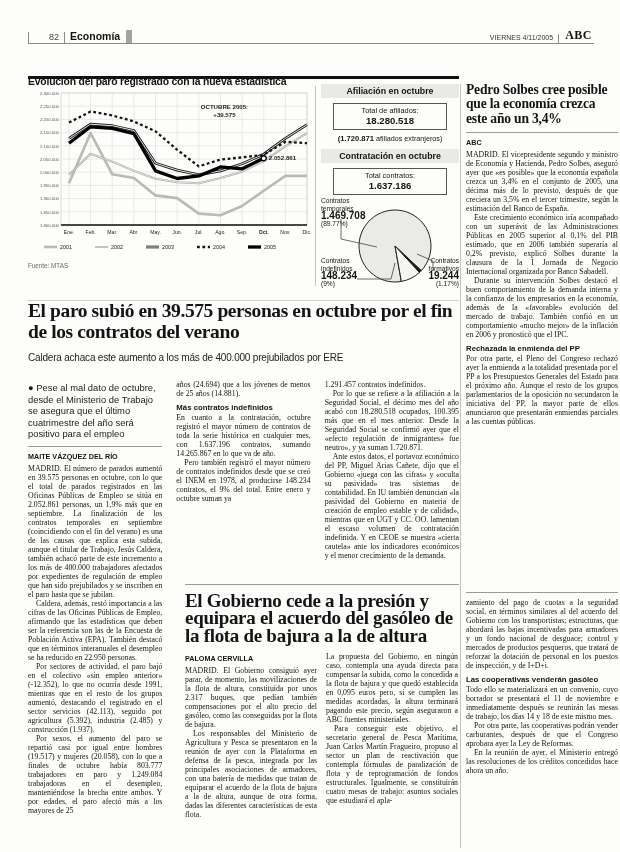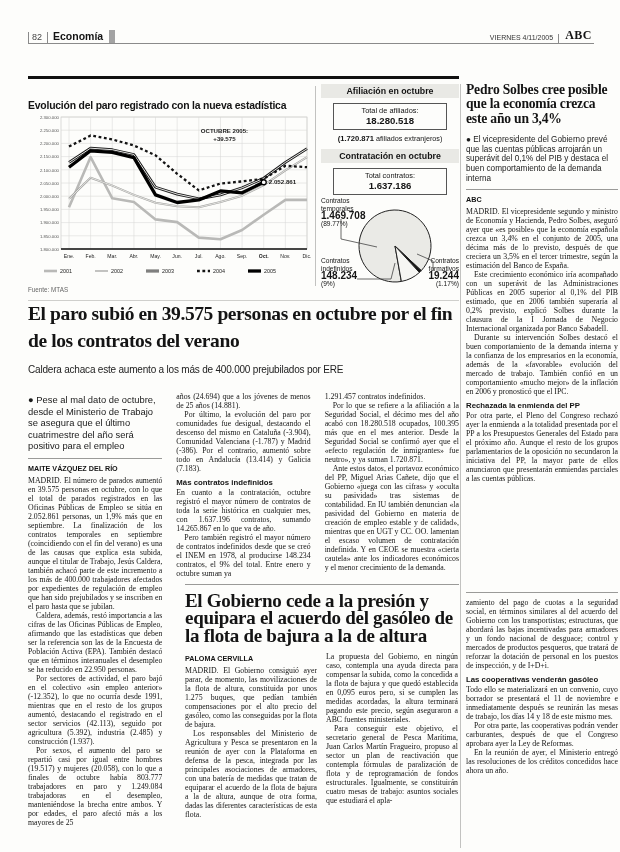--- a/index.html
+++ b/index.html
@@ -5,29 +5,29 @@
   html,body{margin:0;padding:0;background:#e8e8e6;}
   .page{position:relative;width:620px;height:852px;background:#fdfdfb;margin:0 auto;
         font-family:"Liberation Serif",serif;color:#141414;overflow:hidden;}
   .sans{font-family:"Liberation Sans",sans-serif;}
 
   
   .folio{position:absolute;left:28px;right:26px;top:28px;height:15px;
          border-bottom:1px solid #8a8a8a;display:flex;align-items:flex-end;justify-content:space-between;
          font-family:"Liberation Sans",sans-serif;}
   .folio .grp{display:flex;align-items:flex-end;}
-  .folio .pgnum{font-size:9px;color:#444;padding:0 5px 1px 3px;border-left:1px solid #8a8a8a;border-right:1px solid #8a8a8a;text-align:right;}
+  .folio .pgnum{font-size:9px;color:#444;padding:0 5px 1px 20px;border-left:1px solid #8a8a8a;border-right:1px solid #8a8a8a;text-align:right;}
   .folio .section{font-size:10.5px;font-weight:bold;padding:0 6px 1px 5px;border-right:6px solid #a3a3a3;}
   .folio .date{font-size:7px;color:#333;padding:0 5px 2px 0;border-right:1px solid #8a8a8a;}
   .folio .brand{font-family:"Liberation Serif",serif;font-size:12px;font-weight:bold;padding:0 2px 0 6px;letter-spacing:.5px;}
 
   
   .infographic{position:absolute;left:28px;top:76px;width:431px;height:224px;border-bottom:1px solid #cfcfcc;}
   .infographic .topbar{height:3px;background:#111;}
-  .chartblock{position:absolute;left:0;top:24px;width:283px;}
+  .chartblock{position:absolute;left:0;top:0;width:283px;}
   .chart-title{font-family:"Liberation Sans",sans-serif;font-weight:bold;font-size:10.4px;letter-spacing:-.2px;}
   .chart-source{font-family:"Liberation Sans",sans-serif;font-size:6.3px;color:#666;margin-top:1px;}
   .vdiv-info{position:absolute;left:287px;top:10px;height:200px;width:1px;background:#c2c2c0;}
   .stats{position:absolute;left:293px;top:8px;width:138px;font-family:"Liberation Sans",sans-serif;}
   .stat-h{background:#e9e9e5;font-weight:bold;font-size:8.8px;text-align:center;padding:2px 4px;margin-bottom:5px;}
   .stat-box{width:108px;margin:0 auto 4px auto;border:1px solid #555;text-align:center;padding:2px 2px 3px 2px;}
   .stat-box .lbl{font-size:7.4px;}
   .stat-box .val{font-size:9.6px;font-weight:bold;}
   .stat-note{font-size:7.2px;text-align:center;margin:1px 0 6px 0;}
   .stat-note b{font-size:7.6px;margin-top:32px;}
@@ -47,21 +47,21 @@
   .byline{font-family:"Liberation Sans",sans-serif;font-weight:bold;font-size:7.2px;margin:2px 0 3px 0;}
   .body{font-size:7.8px;line-height:9px;text-align:justify;}
   .body p{margin:0;}
   .body p + p{text-indent:8px;}
   .subhead{font-family:"Liberation Sans",sans-serif;font-weight:bold;font-size:7.8px;margin:5px 0 1px 0;}
   .s-block{height:503px;overflow:hidden;}
   .cont-block{margin-top:0;}
 
   
   .mainart{position:absolute;left:28px;top:300px;width:431px;}
-  .m-head{font-size:19.5px;font-weight:bold;line-height:27px;letter-spacing:-.4px;}
+  .m-head{font-size:19.5px;font-weight:bold;line-height:21px;letter-spacing:-.4px;}
   .m-sub{font-family:"Liberation Sans",sans-serif;font-size:10px;color:#222;margin-top:10px;letter-spacing:-.2px;}
   .cols{display:flex;gap:14px;margin-top:17px;}
   .col{width:138px;}
   .col .lead{margin-top:2px;font-size:9.4px;line-height:11.6px;}
   .h-190{height:188px;overflow:hidden;}
   .h-460{height:462px;overflow:hidden;}
 
   
   .gasoleo{position:absolute;left:185px;top:584px;width:274px;border-top:1px solid #9a9a98;padding-top:7px;}
   .g-head{font-size:19px;font-weight:bold;line-height:17.4px;letter-spacing:-.3px;}
@@ -208,21 +208,20 @@
           </svg>
       </div>
     </div>
   </div>
 
   <div class="vdiv-main"></div>
 
   <div class="rightcol">
     <div class="s-block">
       <div class="s-head">Pedro Solbes cree posible que la economía crezca este año un 3,4%</div>
-      <div class="lead sans">● El vicepresidente del Gobierno prevé que las cuentas públicas arrojarán un superávit del 0,1% del PIB y destaca el buen comportamiento de la demanda interna</div>
       <hr class="rule">
       <div class="byline">ABC</div>
       <div class="body">
           <p>MADRID. El vicepresidente segundo y ministro de Economía y Hacienda, Pedro Solbes, aseguró ayer que «es posible» que la economía española crezca un 3,4% en el conjunto de 2005, una décima más de lo previsto, después de que creciera un 3,5% en el tercer trimestre, según la estimación del Banco de España.</p>
           <p>Este crecimiento económico iría acompañado con un superávit de las Administraciones Públicas en 2005 superior al 0,1% del PIB estimado, que en 2006 también superaría al 0,2% previsto, explicó Solbes durante la clausura de la I Jornada de Negocio Internacional organizada por Banco Sabadell.</p>
           <p>Durante su intervención Solbes destacó el buen comportamiento de la demanda interna y la confianza de los empresarios en la economía, además de la «favorable» evolución del mercado de trabajo. También confió en un comportamiento «mucho mejor» de la inflación en 2006 y pronosticó que el IPC.</p>
         </div>
       <div class="subhead">Rechazada la enmienda del PP</div>
       <div class="body">
           <p>Por otra parte, el Pleno del Congreso rechazó ayer la enmienda a la totalidad presentada por el PP a los Presupuestos Generales del Estado para el próximo año. Aunque el resto de los grupos parlamentarios de la oposición no secundaron la iniciativa del PP, la mayor parte de ellos anunciaron que presentarán enmiendas parciales a las cuentas públicas.</p>
@@ -253,21 +252,20 @@
         <div class="body">
             <p>MADRID. El número de parados aumentó en 39.575 personas en octubre, con lo que el total de parados registrados en las Oficinas Públicas de Empleo se sitúa en 2.052.861 personas, un 1,9% más que en septiembre. La finalización de los contratos temporales en septiembre (coincidiendo con el fin del verano) es una de las causas que explica esta subida, aunque el titular de Trabajo, Jesús Caldera, también achacó parte de este incremento a los más de 400.000 trabajadores afectados por expedientes de regulación de empleo que han sido prejubilados y se inscriben en el paro hasta que se jubilan.</p>
             <p>Caldera, además, restó importancia a las cifras de las Oficinas Públicas de Empleo, afirmando que las estadísticas que deben ser la referencia son las de la Encuesta de Población Activa (EPA). También destacó que en términos interanuales el desempleo se ha reducido en 22.950 personas.</p>
             <p>Por sectores de actividad, el paro bajó en el colectivo «sin empleo anterior» (-12.352), lo que no ocurría desde 1991, mientras que en el resto de los grupos aumentó, destacando el registrado en el sector servicios (42.113), seguido por agricultura (5.392), industria (2.485) y construcción (1.937).</p>
             <p>Por sexos, el aumento del paro se repartió casi por igual entre hombres (19.517) y mujeres (20.058), con lo que a finales de octubre había 803.777 trabajadores en paro y 1.249.084 trabajadoras en el desempleo, manteniéndose la brecha entre ambos. Y por edades, el paro afectó más a los mayores de 25</p>
           </div>
       </div>
       <div class="col h-190">
         <div class="body">
             <p>años (24.694) que a los jóvenes de menos de 25 años (14.881).</p>
-            <p>Por último, la evolución del paro por comunidades fue desigual, destacando el descenso del mismo en Cataluña (-3.904), Comunidad Valenciana (-1.787) y Madrid (-386). Por el contrario, aumentó sobre todo en Andalucía (13.414) y Galicia (7.183).</p>
           </div>
         <div class="subhead">Más contratos indefinidos</div>
         <div class="body">
             <p>En cuanto a la contratación, octubre registró el mayor número de contratos de toda la serie histórica en cualquier mes, con 1.637.196 contratos, sumando 14.265.867 en lo que va de año.</p>
             <p>Pero también registró el mayor número de contratos indefinidos desde que se creó el INEM en 1978, al producirse 148.234 contratos, el 9% del total. Entre enero y octubre suman ya</p>
           </div>
       </div>
       <div class="col h-190">
         <div class="body">
             <p>1.291.457 contratos indefinidos.</p>
@@ -277,21 +275,21 @@
       </div>
     </div>
   </div>
 
   <div class="gasoleo">
     <div class="g-head">El Gobierno cede a la presión y equipara el acuerdo del gasóleo de la flota de bajura a la de altura</div>
     <div class="g-cols">
       <div class="g-col">
         <div class="byline">PALOMA CERVILLA</div>
         <div class="body">
-            <p>MADRID. El Gobierno consiguió ayer parar, de momento, las movilizaciones de la flota de altura, constituida por unos 1.275 buques, que pedían también compensaciones por el alto precio del gasóleo, como las conseguidas por la flota de bajura.</p>
+            <p>MADRID. El Gobierno consiguió ayer parar, de momento, las movilizaciones de la flota de altura, constituida por unos 2.317 buques, que pedían también compensaciones por el alto precio del gasóleo, como las conseguidas por la flota de bajura.</p>
             <p>Los responsables del Ministerio de Agricultura y Pesca se presentaron en la reunión de ayer con la Plataforma en defensa de la pesca, integrada por las principales asociaciones de armadores, con una batería de medidas que tratan de equiparar el acuerdo de la flota de bajura a la de altura, aunque de otra forma, dadas las diferentes características de esta flota.</p>
           </div>
       </div>
       <div class="g-col">
         <div class="body">
             <p>La propuesta del Gobierno, en ningún caso, contempla una ayuda directa para compensar la subida, como la concedida a la flota de bajura y que quedó establecida en 0,095 euros pero, si se cumplen las medidas acordadas, la altura terminará pagando este precio, según aseguraron a ABC fuentes ministeriales.</p>
             <p>Para conseguir este objetivo, el secretario general de Pesca Marítima, Juan Carlos Martín Fragueiro, propuso al sector un plan de reactivación que contempla fórmulas de paralización de flota y de reprogramación de fondos estructurales. Igualmente, se constituirán cuatro mesas de trabajo: asuntos sociales que estudiará el apla-</p>
           </div>
       </div>
     </div>

